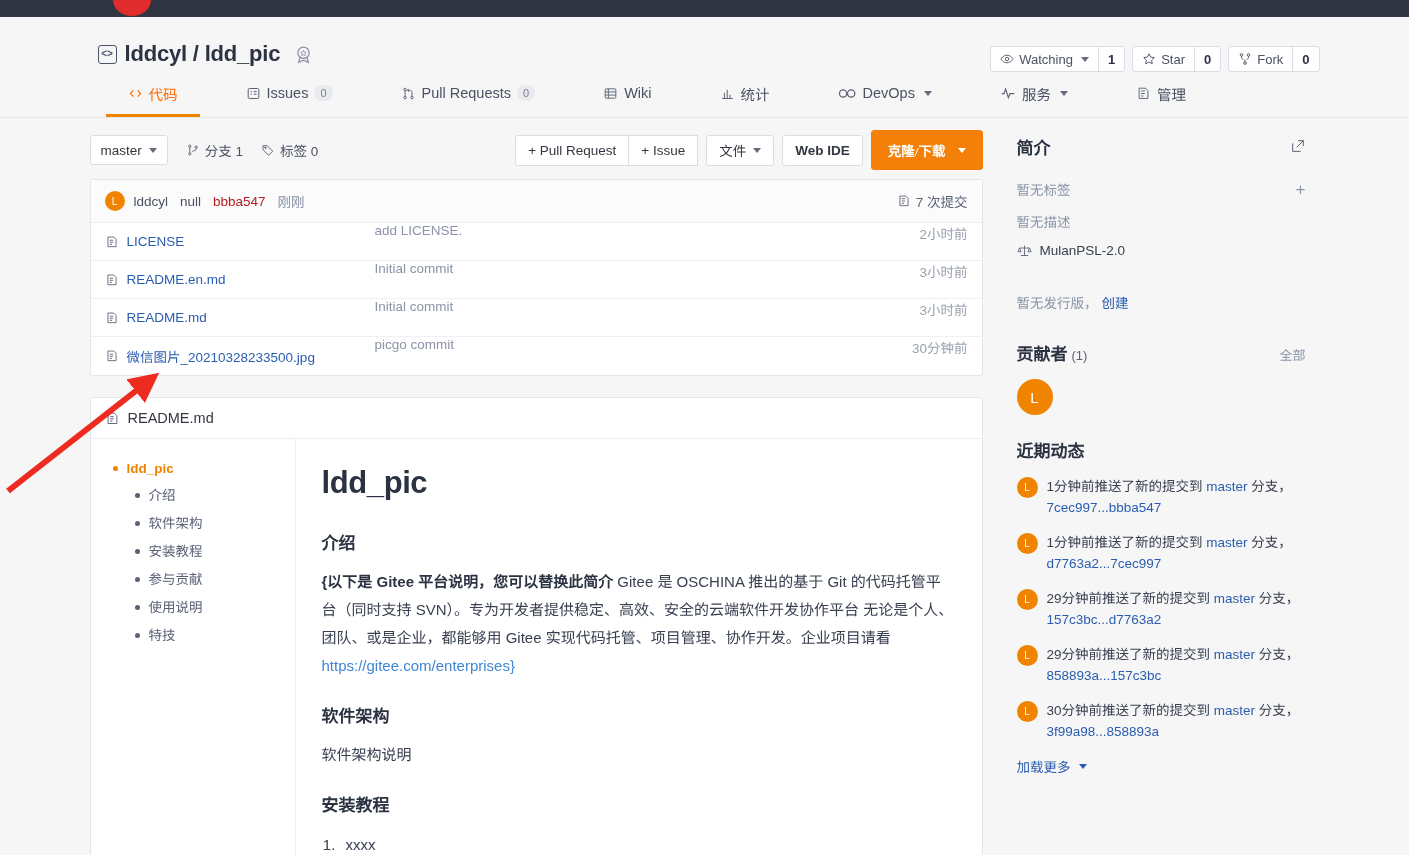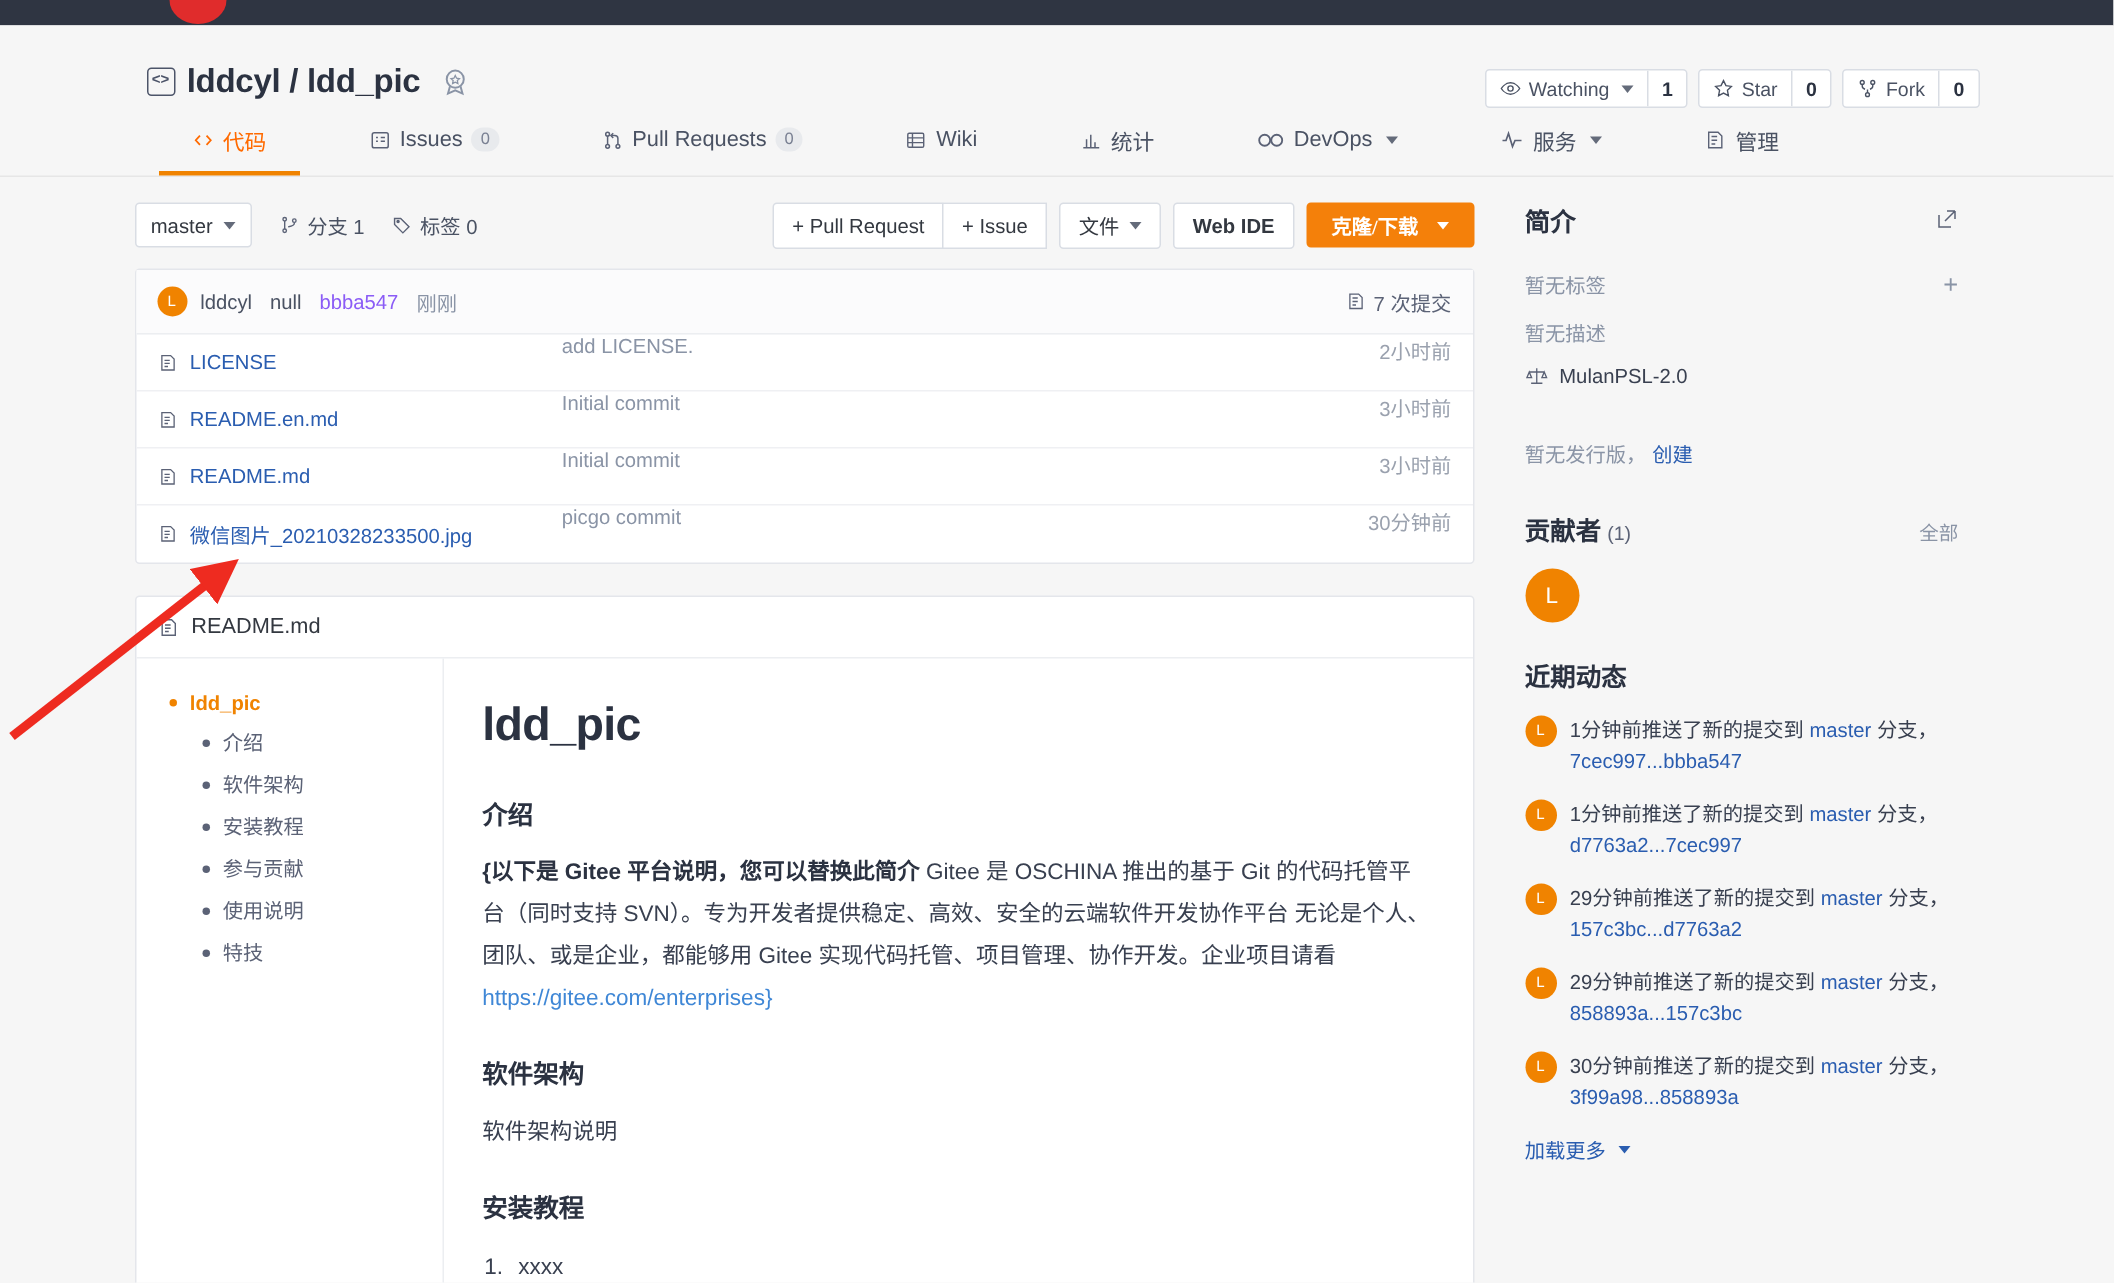--- a/index.html
+++ b/index.html
@@ -216,21 +216,21 @@
   .tb-btn.sep-left { margin-left: 8px; border-radius: 3px; }
   .tb-btn.bold { font-weight: bold; }
   .tb-btn.primary {
     background: #f4800a;
     border-color: #f4800a;
     color: #fff;
     font-weight: bold;
     border-radius: 3px;
     margin-left: 8px;
     padding: 0 16px;
-    height: 30px;
+    height: 40px;
     font-family: Liberation Serif, serif;
   }
   .tb-btn.primary .caret { border-top-color: #fff; margin-left: 8px; }
 
   
   .file-box {
     background: #fff;
     border: 1px solid #e4e6eb;
     border-radius: 3px;
   }
@@ -247,21 +247,21 @@
     border-radius: 50%;
     background: #f08300;
     color: #fff;
     font-size: 10px;
     display: flex; align-items: center; justify-content: center;
     margin-right: 9px;
     flex: none;
   }
   .commit-author { color: #4a5263; margin-right: 12px; }
   .commit-msg { color: #4a5263; margin-right: 12px; }
-  .commit-sha { color: #8b5cf6; margin-right: 12px; }
+  .commit-sha { color: #b91c1c; margin-right: 12px; }
   .commit-time { color: #8a94a6; }
   .commit-count {
     margin-left: auto;
     color: #5b6276;
     display: flex; align-items: center; gap: 5px;
   }
   .file-row {
     display: flex;
     height: 38px;
     border-bottom: 1px solid #eff0f3;

